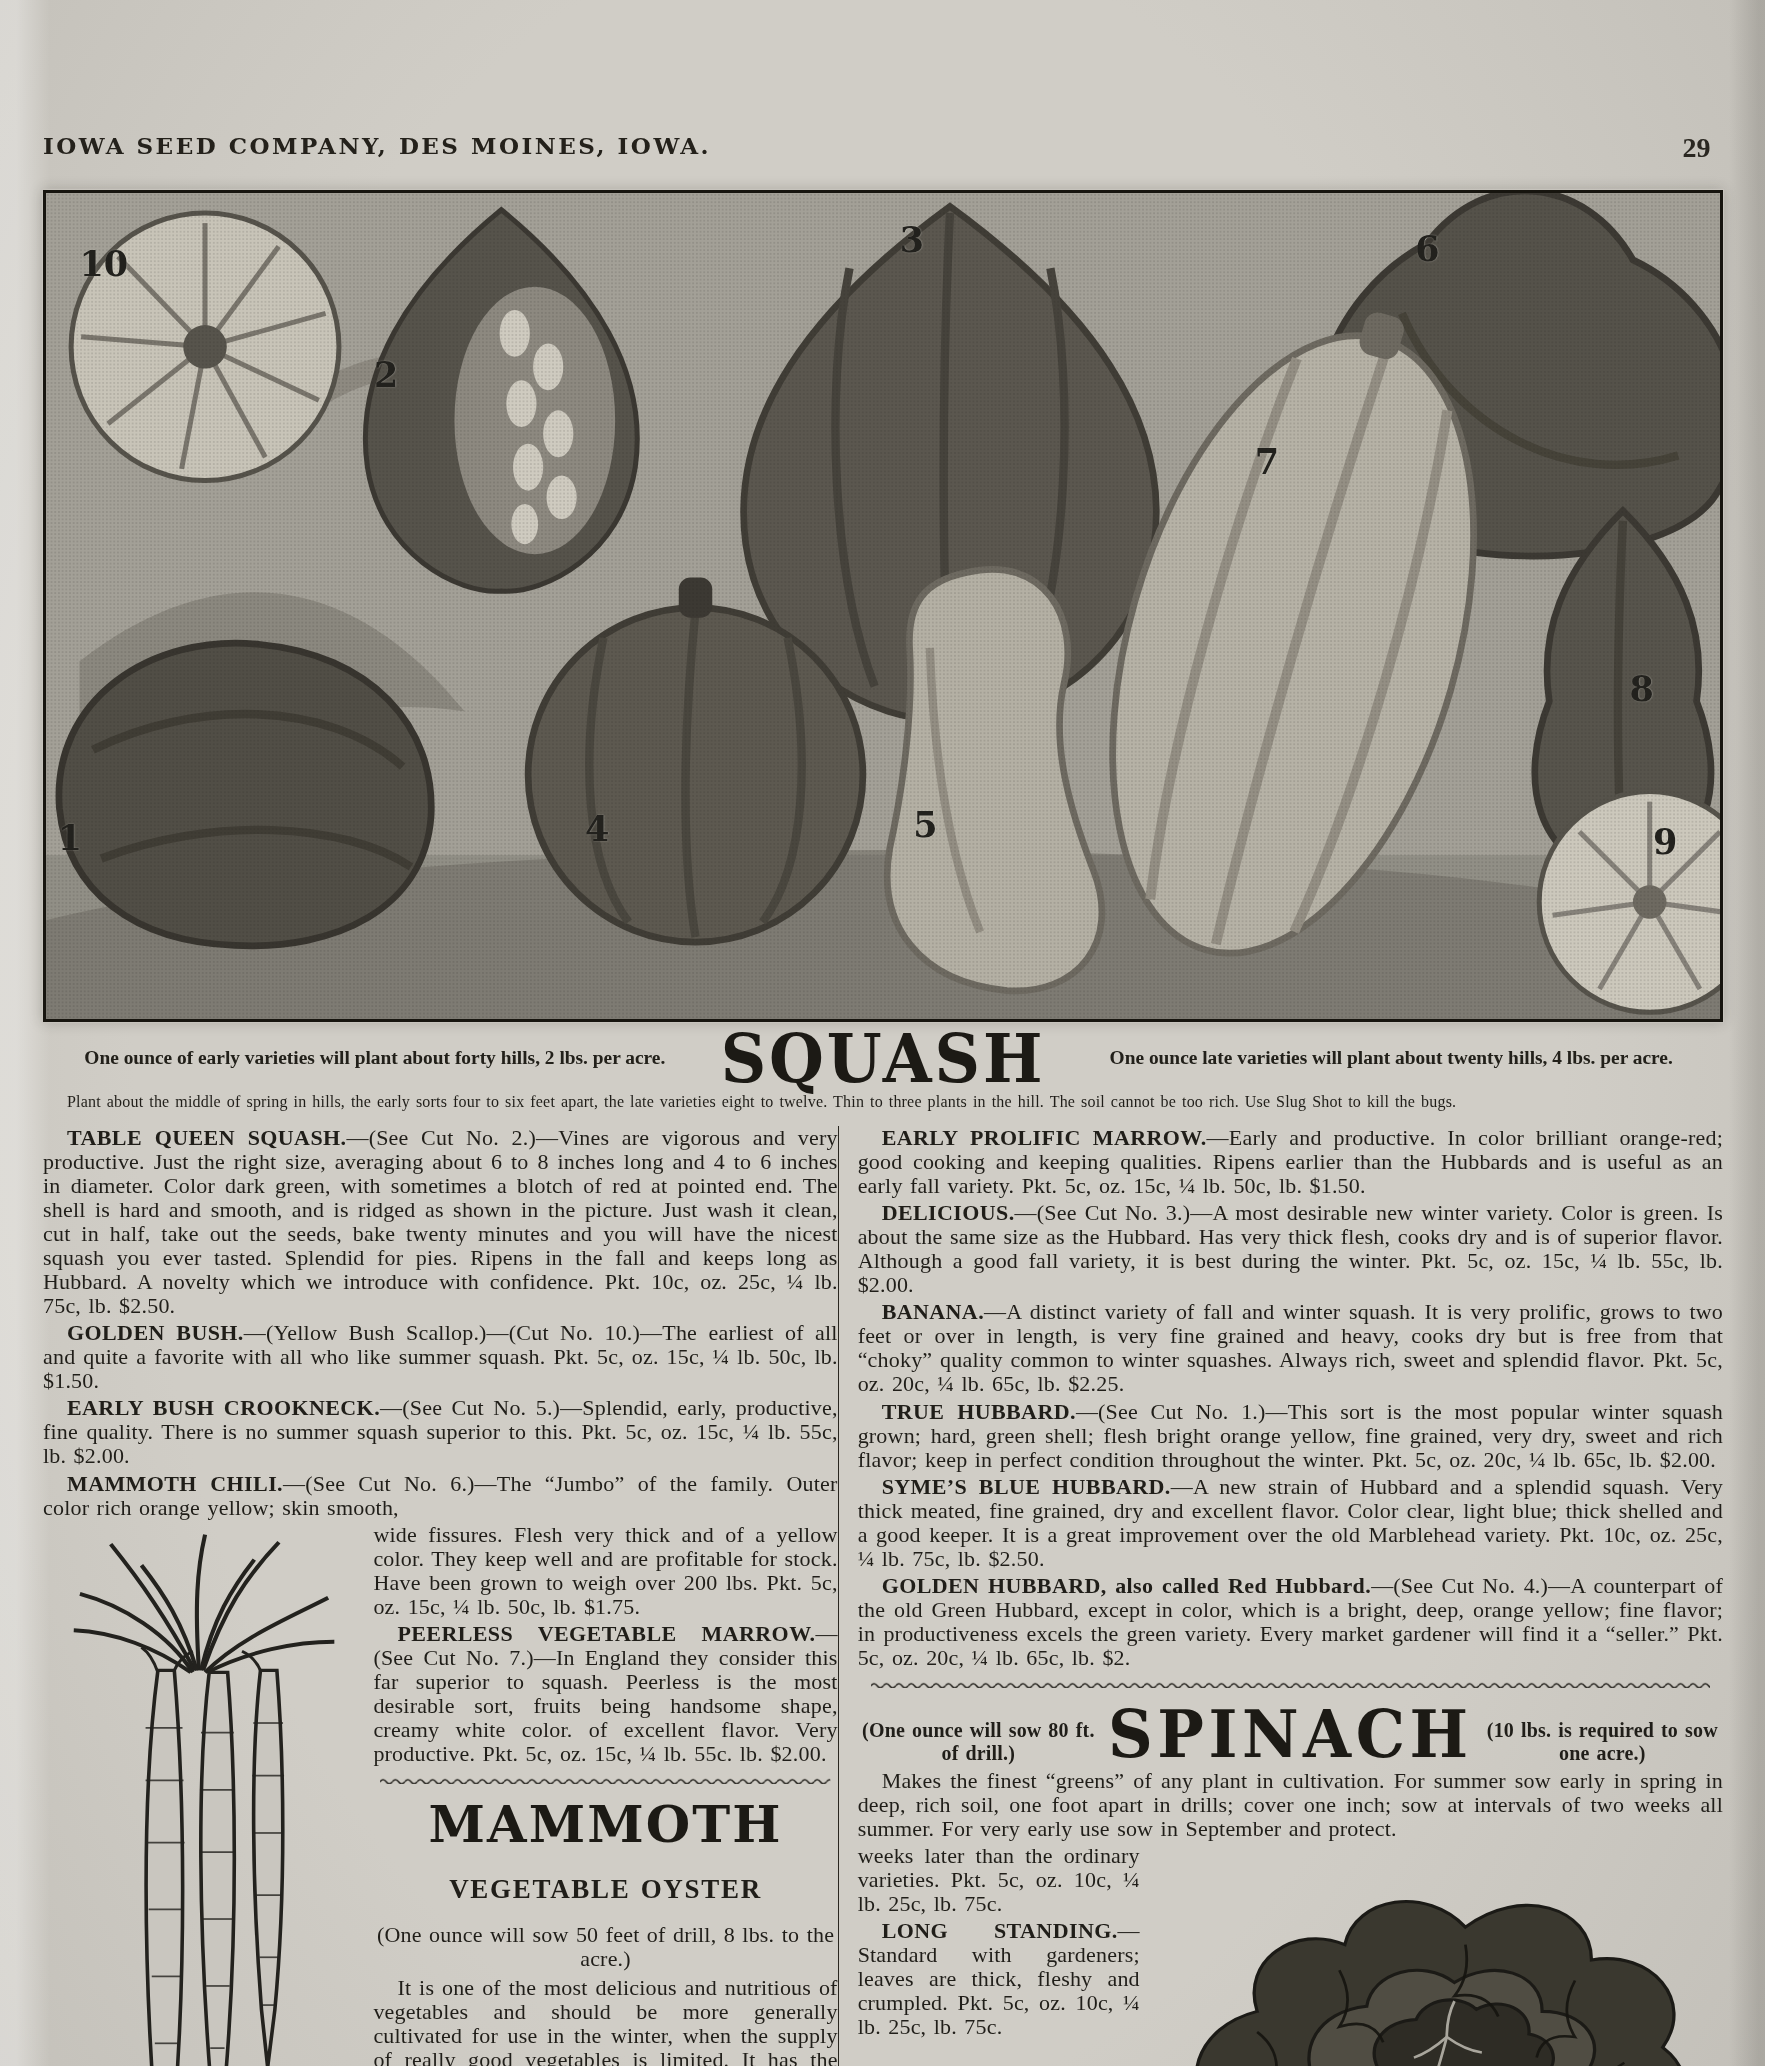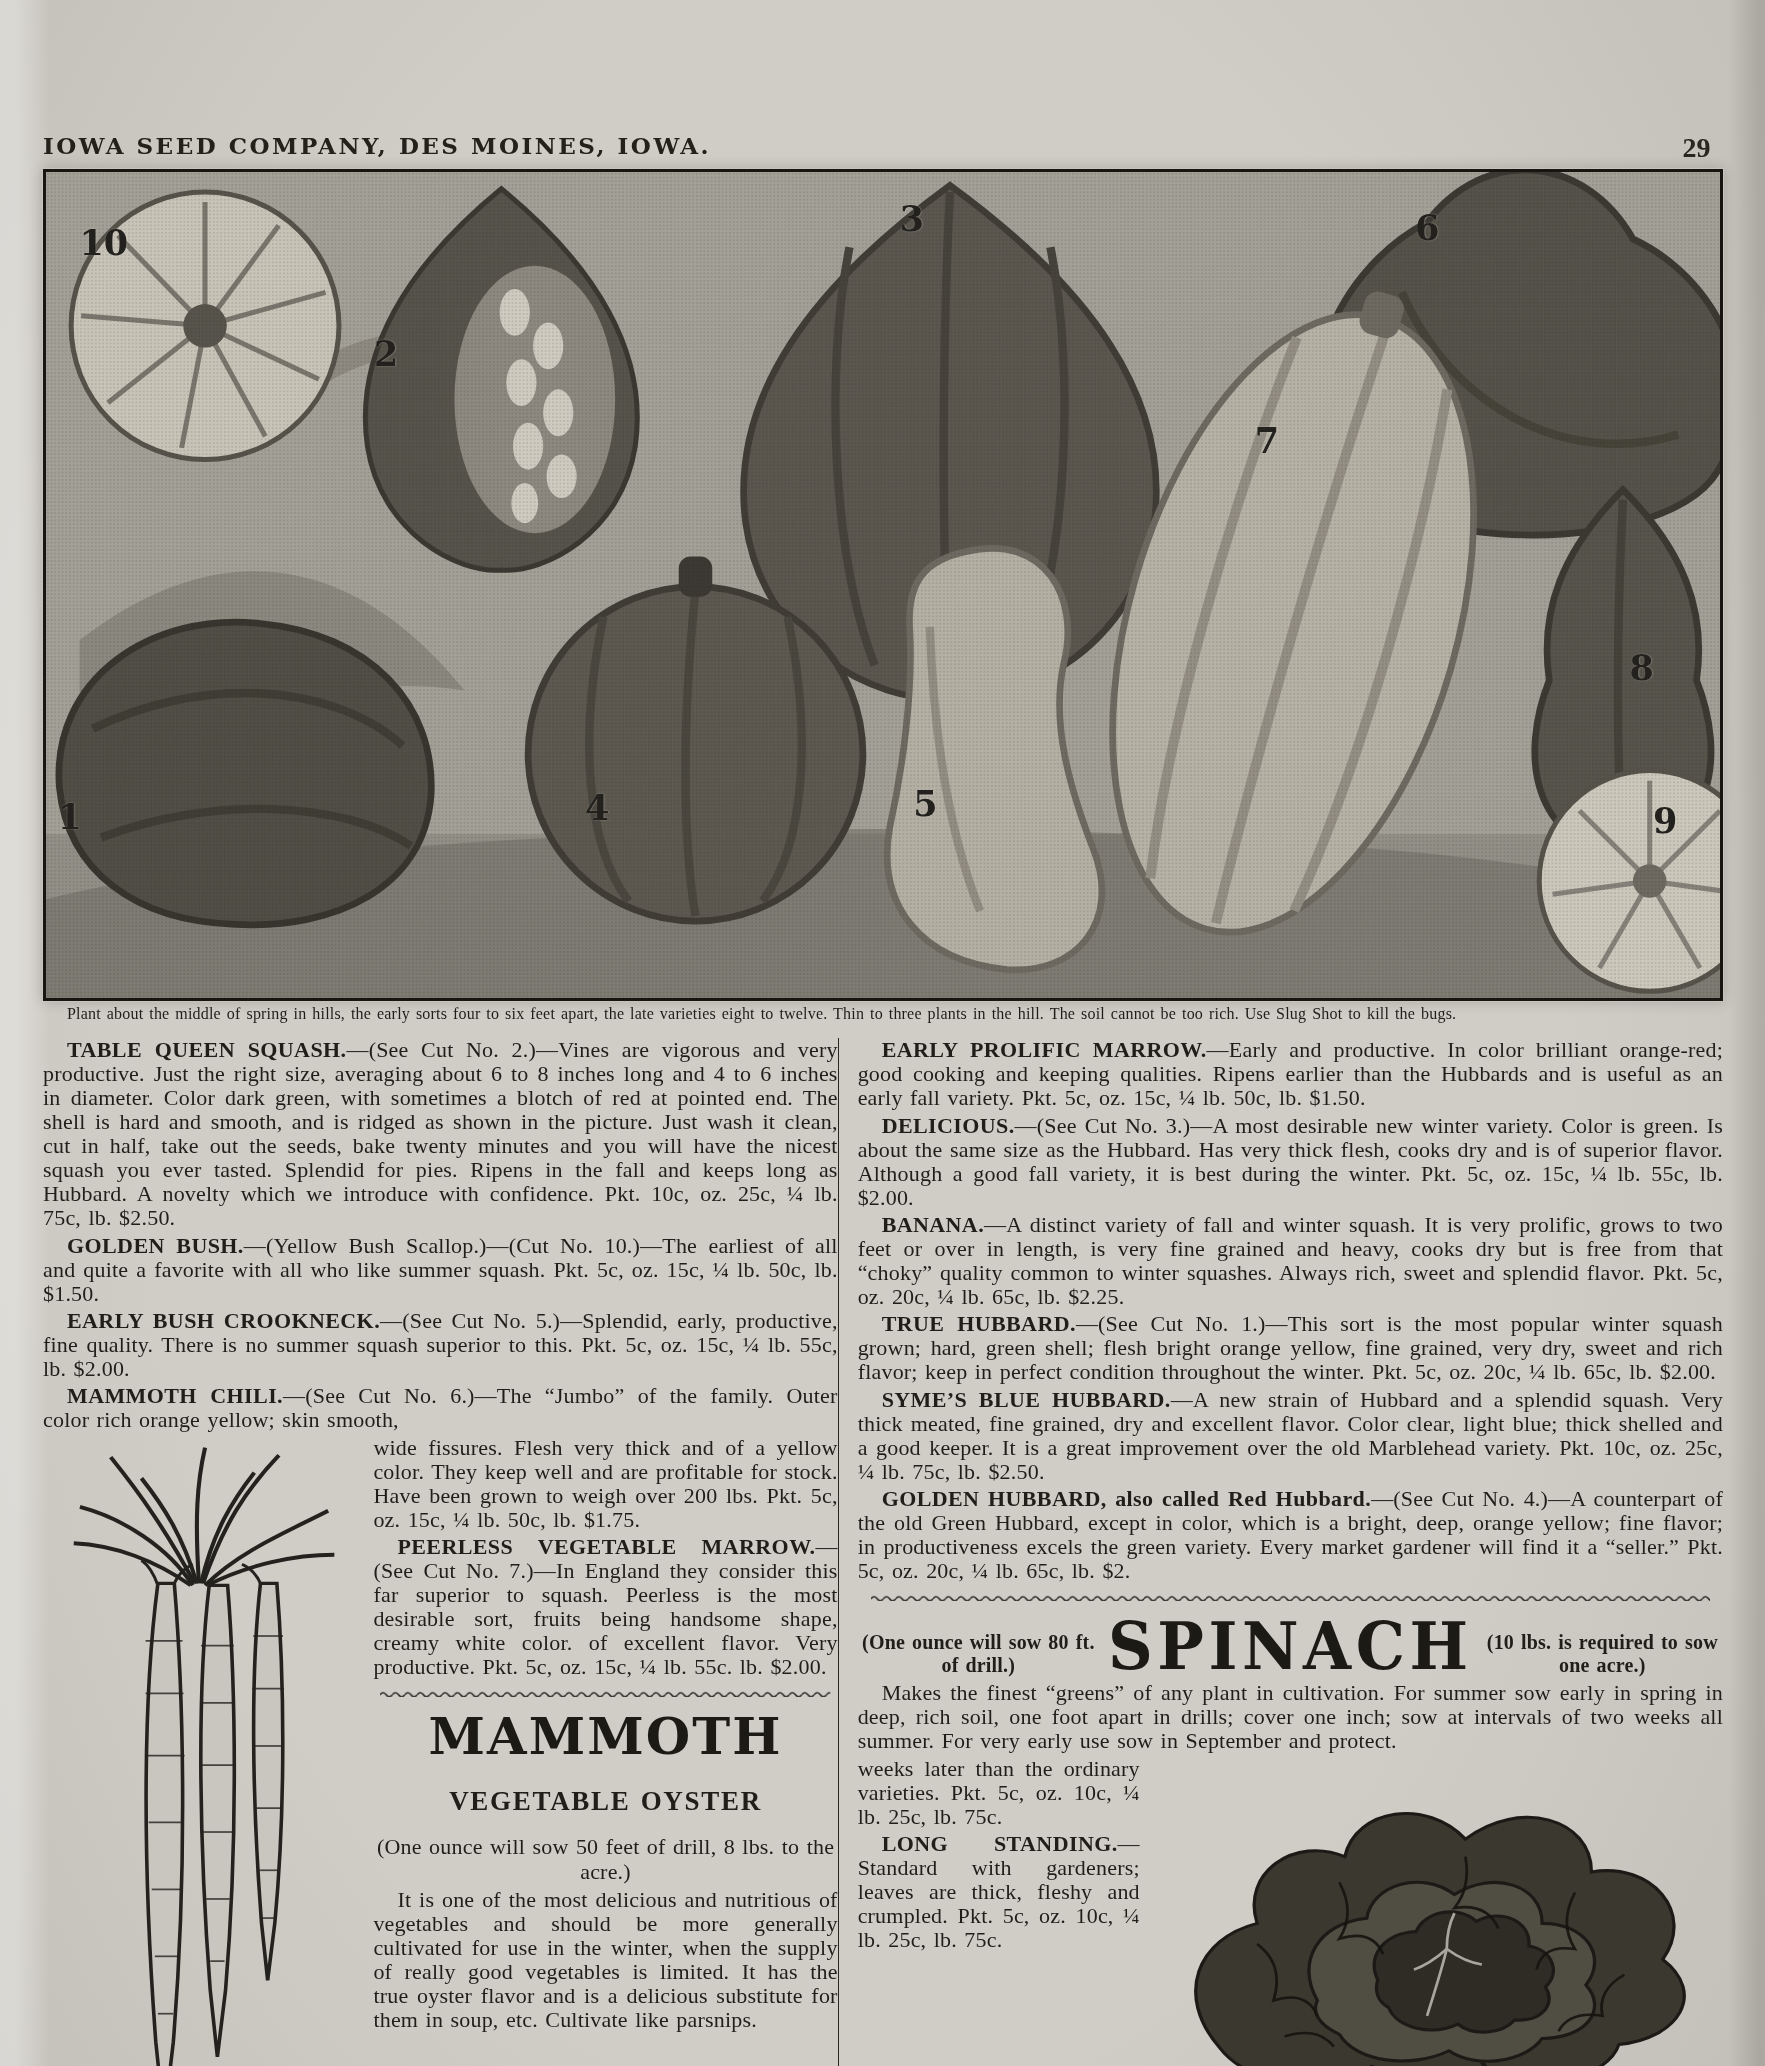--- a/index.html
+++ b/index.html
@@ -13,21 +13,21 @@
         pointer-events:none;}
   .page{position:absolute;top:0;left:0;right:0;bottom:0;padding:132px 43px 0 43px;}
 
   
   .masthead{position:relative;text-align:left;height:36px;}
   .masthead .title{font-family:"DejaVu Serif", serif;font-weight:700;font-size:23px;
         letter-spacing:2.5px;color:#24211b;}
   .masthead .pagenum{position:absolute;right:12.4px;top:0;font-size:28px;font-weight:700;color:#2a2721;}
 
   
-  .photo-frame{margin-top:1px;height:826px;border:3.3px solid #17150f;position:relative;
+  .photo-frame{margin-top:22px;height:826px;border:3.3px solid #17150f;position:relative;
         background:#a3a097;box-shadow:0 0 0 1.2px #c6c3bc, 0 0 12.4px rgba(40,38,32,.25);}
   .photo-frame svg{position:absolute;inset:0;width:100%;height:100%;}
   .photo-frame::after{content:"";position:absolute;inset:0;
         background-image:radial-gradient(rgba(25,24,20,.16) 0.6px, rgba(0,0,0,0) 0.8px);
         background-size:3.7px 3.7px;pointer-events:none;}
   .photo-number{position:absolute;font-family:"DejaVu Serif", serif;font-weight:700;font-size:35px;
         color:#22211d;text-shadow:0.4px 0.4px 1.7px rgba(225,222,212,.45);z-index:3;}
   .n10{left:2.0%;top:6.0%} .n2{left:19.6%;top:19.5%} .n3{left:51.0%;top:3.2%}
   .n6{left:81.8%;top:4.2%} .n7{left:72.2%;top:30.0%} .n1{left:0.7%;top:75.5%}
   .n4{left:32.2%;top:74.5%} .n5{left:51.8%;top:74.0%} .n8{left:94.6%;top:57.5%}
@@ -190,20 +190,25 @@
       <span class="photo-number n3">3</span>
       <span class="photo-number n6">6</span>
       <span class="photo-number n7">7</span>
       <span class="photo-number n1">1</span>
       <span class="photo-number n4">4</span>
       <span class="photo-number n5">5</span>
       <span class="photo-number n8">8</span>
       <span class="photo-number n9">9</span>
     </div>
 
+    <div class="caption-row">
+      <div class="caption">One ounce of early varieties will plant about forty hills, 2 lbs. per acre.</div>
+      <div class="big-title">SQUASH</div>
+      <div class="caption">One ounce late varieties will plant about twenty hills, 4 lbs. per acre.</div>
+    </div>
     <p class="intro">Plant about the middle of spring in hills, the early sorts four to six feet apart, the late varieties eight to twelve. Thin to three plants in the hill. The soil cannot be too rich. Use Slug Shot to kill the bugs.</p>
 
     <div class="cols">
 
       <div class="col col-left">
         <p class="entry">
           <b>TABLE QUEEN SQUASH.</b><span>—(See Cut No. 2.)—Vines are vigorous and very productive. Just the right size, averaging about 6 to 8 inches long and 4 to 6 inches in diameter. Color dark green, with sometimes a blotch of red at pointed end. The shell is hard and smooth, and is ridged as shown in the picture. Just wash it clean, cut in half, take out the seeds, bake twenty minutes and you will have the nicest squash you ever tasted. Splendid for pies. Ripens in the fall and keeps long as Hubbard. A novelty which we introduce with confidence. Pkt. 10c, oz. 25c, ¼ lb. 75c, lb. $2.50.</span>
         </p>
         <p class="entry">
           <b>GOLDEN BUSH.</b><span>—(Yellow Bush Scallop.)—(Cut No. 10.)—The earliest of all and quite a favorite with all who like summer squash. Pkt. 5c, oz. 15c, ¼ lb. 50c, lb. $1.50.</span>

